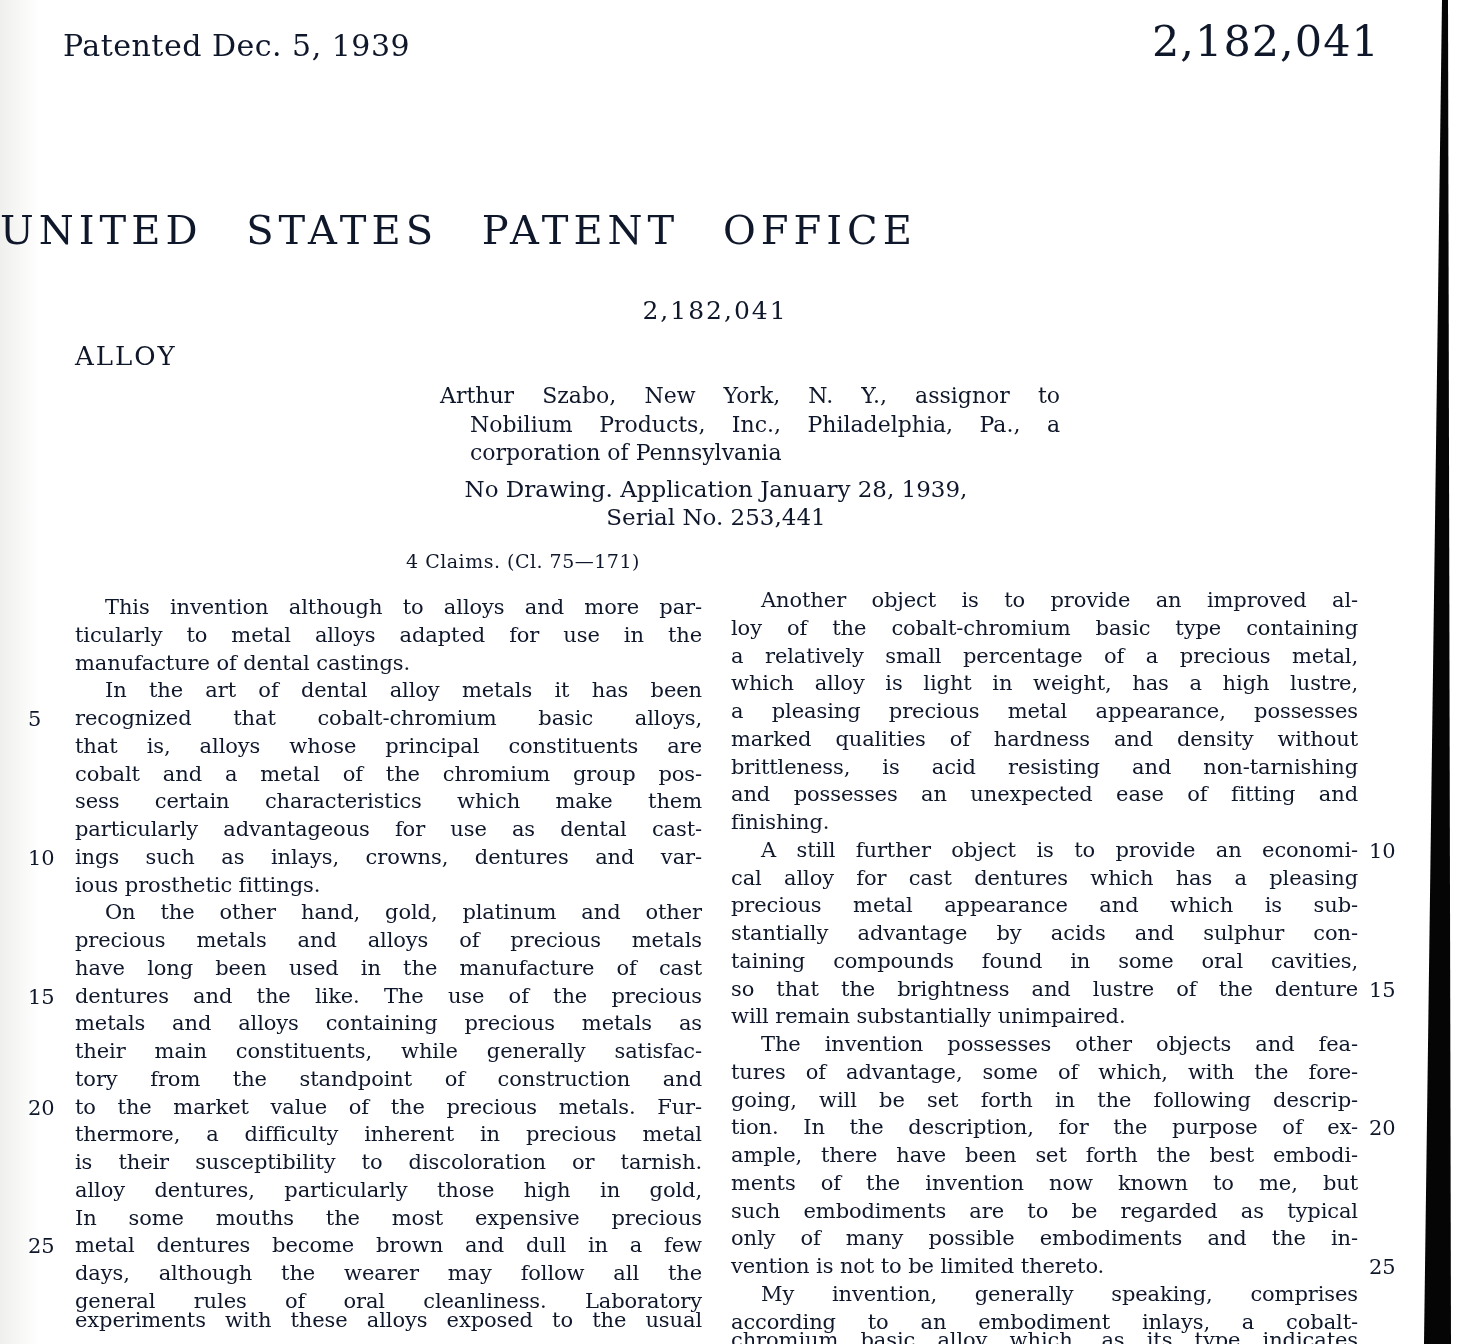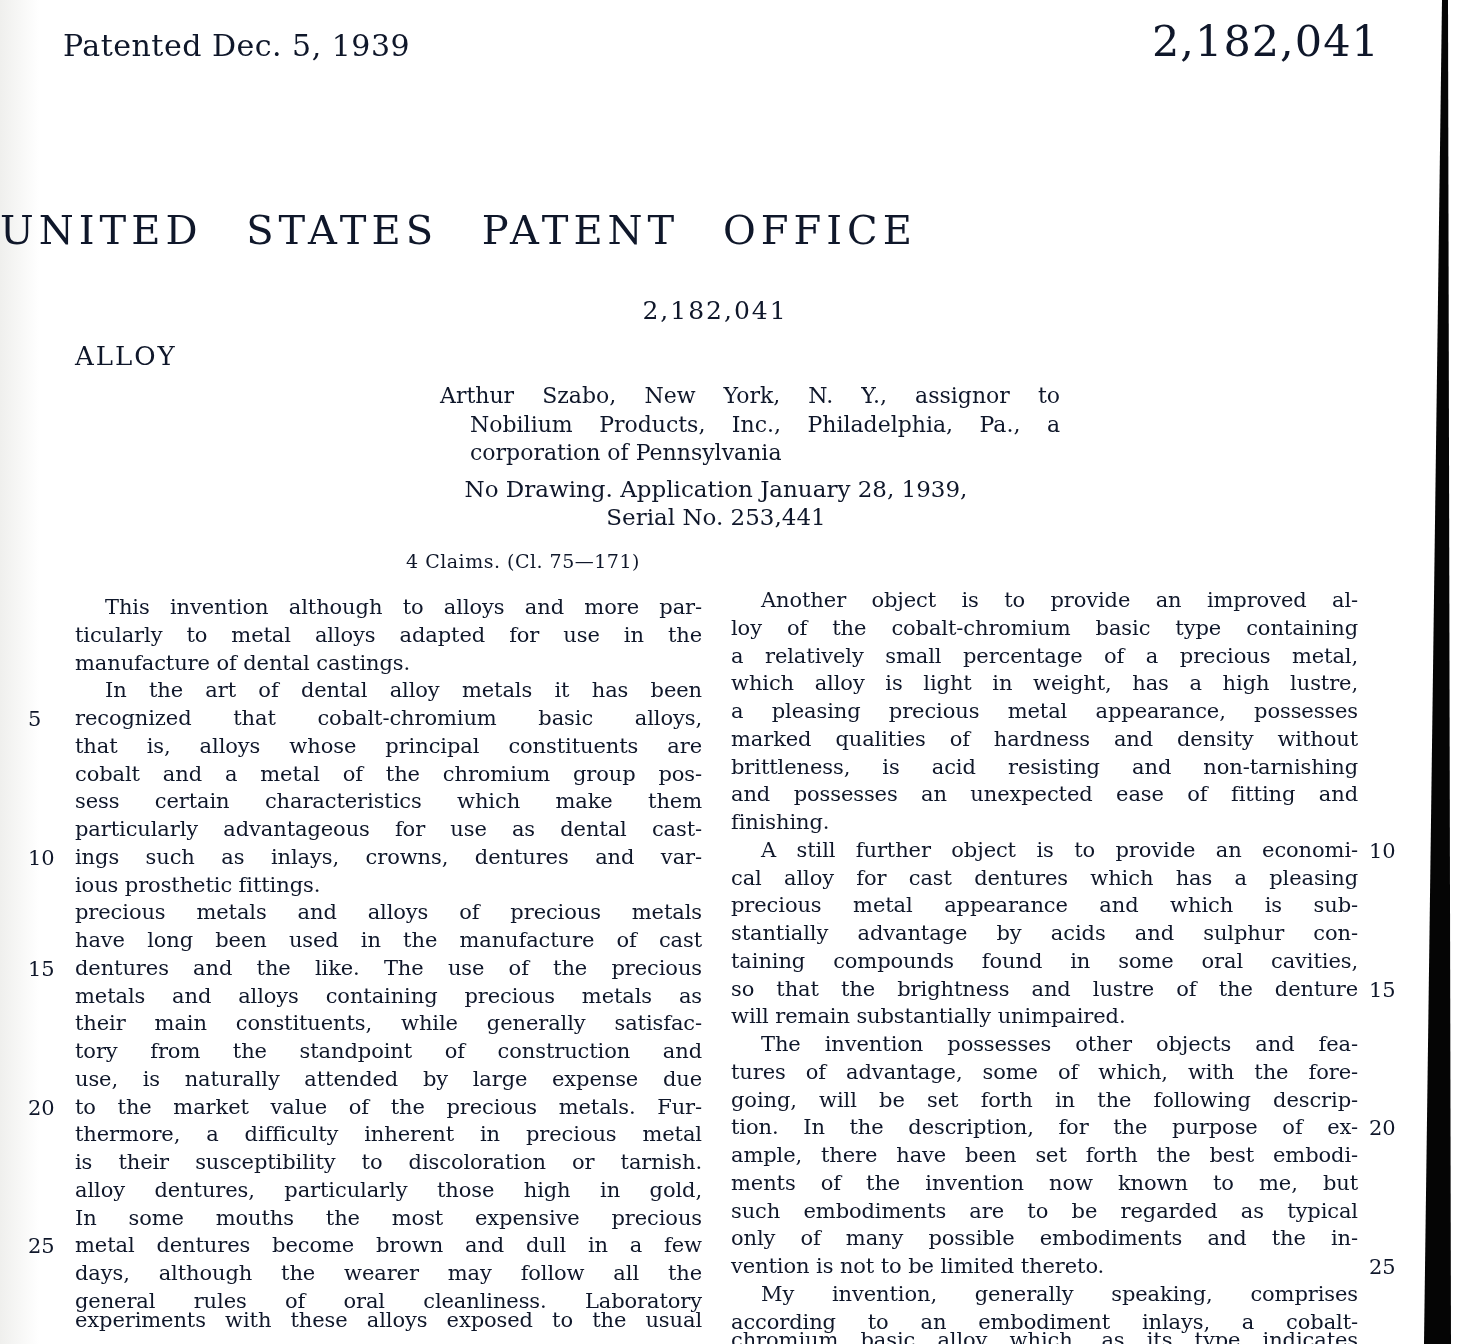--- a/index.html
+++ b/index.html
@@ -112,27 +112,27 @@
       <div class="line"><span>ticularly to metal alloys adapted for use in the</span></div>
       <div class="line end"><span>manufacture of dental castings.</span></div>
       <div class="line indent"><span>In the art of dental alloy metals it has been</span></div>
       <div class="line"><span>recognized that cobalt-chromium basic alloys,</span><span class="lnum">5</span></div>
       <div class="line"><span>that is, alloys whose principal constituents are</span></div>
       <div class="line"><span>cobalt and a metal of the chromium group pos-</span></div>
       <div class="line"><span>sess certain characteristics which make them</span></div>
       <div class="line"><span>particularly advantageous for use as dental cast-</span></div>
       <div class="line"><span>ings such as inlays, crowns, dentures and var-</span><span class="lnum">10</span></div>
       <div class="line end"><span>ious prosthetic fittings.</span></div>
+      <div class="line indent"><span>On the other hand, gold, platinum and other</span></div>
       <div class="line"><span>precious metals and alloys of precious metals</span></div>
       <div class="line"><span>have long been used in the manufacture of cast</span></div>
       <div class="line"><span>dentures and the like.  The use of the precious</span><span class="lnum">15</span></div>
       <div class="line"><span>metals and alloys containing precious metals as</span></div>
       <div class="line"><span>their main constituents, while generally satisfac-</span></div>
       <div class="line"><span>tory from the standpoint of construction and</span></div>
-      <div class="line"><span>use, is naturally attended by large expense due</span></div>
       <div class="line"><span>to the market value of the precious metals.  Fur-</span><span class="lnum">20</span></div>
       <div class="line"><span>thermore, a difficulty inherent in precious metal</span></div>
       <div class="line"><span>is their susceptibility to discoloration or tarnish.</span></div>
       <div class="line"><span>alloy dentures, particularly those high in gold,</span></div>
       <div class="line"><span>In some mouths the most expensive precious</span></div>
       <div class="line"><span>metal dentures become brown and dull in a few</span><span class="lnum">25</span></div>
       <div class="line"><span>days, although the wearer may follow all the</span></div>
       <div class="line"><span>general rules of oral cleanliness.  Laboratory</span></div>
       <div class="line clipped"><span>experiments with these alloys exposed to the usual</span></div>
     </div>

